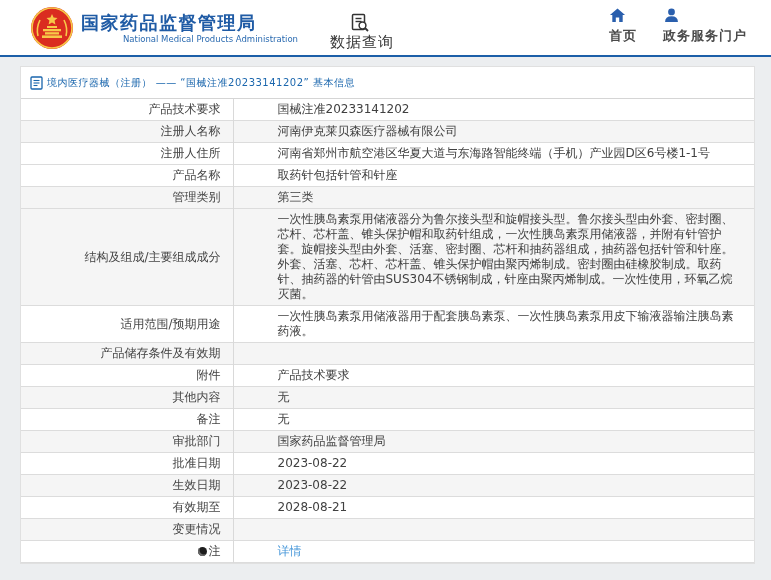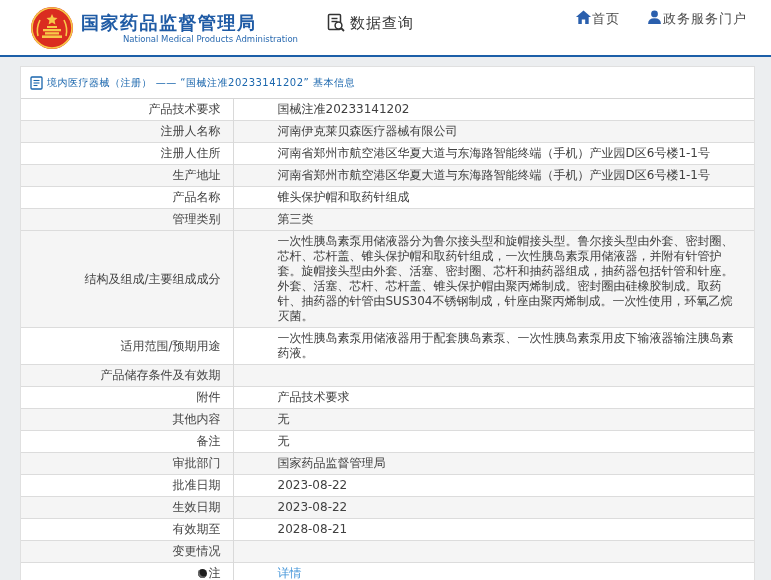--- a/index.html
+++ b/index.html
@@ -10,26 +10,26 @@
   .header{
     height:57px; background:#ffffff; border-bottom:2px solid #1c5fa8;
     display:flex; align-items:flex-start; position:relative;
   }
   .brand{ display:flex; align-items:center; margin:6px 0 0 30px; cursor:pointer; }
   .emblem{ width:44px; height:44px; flex:0 0 auto; }
   .brand-text{ margin-left:7px; }
   .brand-cn{ color:#1f5ba5; font-size:18px; font-weight:bold; letter-spacing:1.5px; line-height:22px; }
   .brand-en{ color:#2a6ab0; font-size:8.5px; line-height:11px;padding-left:42px; }
 
-  .data-query{ display:flex; align-items:center; margin:13px 0 0 28px; cursor:pointer; }
+  .data-query{ display:flex; align-items:center; margin:13px 0 0 28px; cursor:pointer;flex-direction:column; }
   .data-query svg{ width:20px; height:20px; }
   .data-query span{ font-size:15px; color:#333; margin-left:4px; letter-spacing:1px; }
 
   .nav{ position:absolute; right:24px; top:7px; display:flex; gap:26px; }
-  .nav-item{ display:flex; flex-direction:row; align-items:center; cursor:pointer; text-decoration:none; }
+  .nav-item{ display:flex; flex-direction:column; cursor:pointer; text-decoration:none;font-weight:bold; }
   .nav-item svg{ width:17px; height:17px; }
   .nav-item span{ font-size:13px; color:#4a4a4a; margin-top:3px; letter-spacing:1px; }
 
   
   .page{ padding:9px 16px 0 20px; }
   .panel{ background:#ffffff; border:1px solid #e0e0e0; }
   .panel-title{
     display:flex; align-items:center; padding:9px 10px 8px 9px;
     border-bottom:1px solid #d5d5d5;
   }
@@ -119,27 +119,23 @@
             <td><span>国械注准20233141202</span></td>
           </tr>
           <tr class="stripe">
             <th><span>注册人名称</span></th>
             <td><span>河南伊克莱贝森医疗器械有限公司</span></td>
           </tr>
           <tr>
             <th><span>注册人住所</span></th>
             <td><span>河南省郑州市航空港区华夏大道与东海路智能终端（手机）产业园D区6号楼1-1号</span></td>
           </tr>
-          <tr class="stripe">
-            <th><span>生产地址</span></th>
-            <td><span>河南省郑州市航空港区华夏大道与东海路智能终端（手机）产业园D区6号楼1-1号</span></td>
-          </tr>
           <tr>
             <th><span>产品名称</span></th>
-            <td><span>锥头保护帽和取药针组成</span></td>
+            <td><span>取药针包括针管和针座</span></td>
           </tr>
           <tr class="stripe">
             <th><span>管理类别</span></th>
             <td><span>第三类</span></td>
           </tr>
           <tr class="stripe">
             <th><span>结构及组成/主要组成成分</span></th>
             <td><span>一次性胰岛素泵用储液器分为鲁尔接头型和旋帽接头型。鲁尔接头型由外套、密封圈、芯杆、芯杆盖、锥头保护帽和取药针组成，一次性胰岛素泵用储液器，并附有针管护套。旋帽接头型由外套、活塞、密封圈、芯杆和抽药器组成，抽药器包括针管和针座。外套、活塞、芯杆、芯杆盖、锥头保护帽由聚丙烯制成。密封圈由硅橡胶制成。取药针、抽药器的针管由SUS304不锈钢制成，针座由聚丙烯制成。一次性使用，环氧乙烷灭菌。</span></td>
           </tr>
           <tr>

